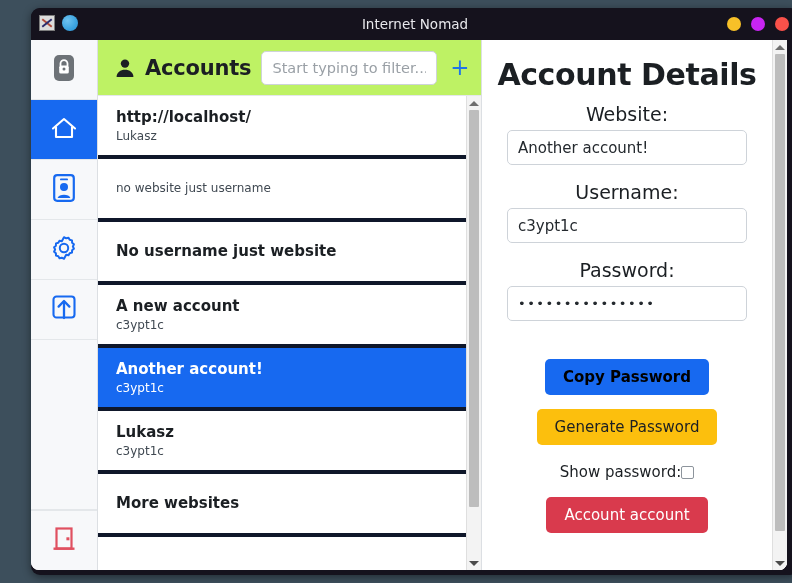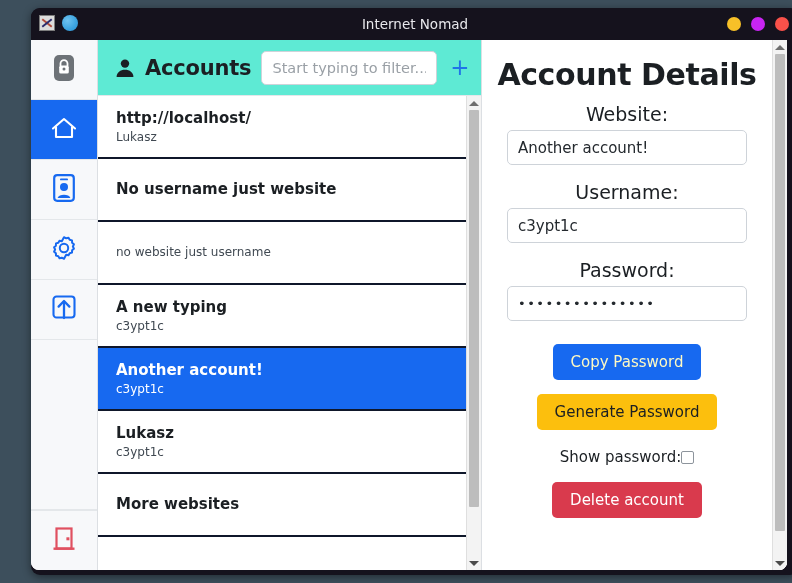--- a/index.html
+++ b/index.html
@@ -110,21 +110,21 @@
     border-right: 1px solid #dcdfe3;
     background: #fff;
     position: relative;
   }
   .list-header {
     height: 56px;
     display: flex;
     align-items: center;
     padding: 0 8px 0 17px;
     gap: 10px;
-    background: #5eead4;
+    background: #bef264;
     border-bottom: 1px solid #e4e7ea;
     flex: 0 0 auto;
   }
   .hdr-person { width: 20px; height: 20px; flex: 0 0 auto; }
   .hdr-title {
     font-size: 21px;
     font-weight: bold;
     color: #1b1f23;
     letter-spacing: -0.2px;
     white-space: nowrap;
@@ -163,21 +163,21 @@
     flex: 1 1 auto;
     overflow: hidden;
     background: #fff;
   }
   .acct-row {
     height: 63px;
     padding: 0 0 0 18px;
     display: flex;
     flex-direction: column;
     justify-content: center;
-    border-bottom: 2px solid #0f172a;
+    border-bottom: 4px solid #0f172a;
     cursor: pointer;
   }
   .acct-row.selected { background: #1769f0; }
   .acct-site {
     font-size: 15px;
     font-weight: bold;
     color: #1b1f23;
     line-height: 1.35;
   }
   .acct-user {
@@ -263,23 +263,24 @@
     border-radius: 5px;
     font-size: 15px;
     cursor: pointer;
     font-family: "DejaVu Sans", "Liberation Sans", sans-serif;
     padding: 0 18px;
     height: 36px;
     line-height: 36px;
   }
   .btn-copy {
     background: #1769f0;
-    color: #fef9c3;
-    margin-top: 7px;
+    color: #000000;
+    margin-top: 22px;
     margin-bottom: 14px;
+    font-weight: bold;
   }
   .btn-generate {
     background: #fcbf0d;
     color: #1b1f23;
     margin-bottom: 18px;
   }
   .showpw-row {
     display: flex;
     align-items: center;
     gap: 0;
@@ -399,29 +400,29 @@
 
       <div class="list-scrollwrap">
         <div class="acct-list">
 
           <div class="acct-row">
             <span class="acct-site">http://localhost/</span>
             <span class="acct-user">Lukasz</span>
           </div>
 
           <div class="acct-row">
+            <span class="acct-user">no website just username</span>
+          </div>
+
+          <div class="acct-row">
             <span class="acct-site">No username just website</span>
           </div>
 
           <div class="acct-row">
-            <span class="acct-user">no website just username</span>
-          </div>
-
-          <div class="acct-row">
-            <span class="acct-site">A new typing</span>
+            <span class="acct-site">A new account</span>
             <span class="acct-user">c3ypt1c</span>
           </div>
 
           <div class="acct-row selected">
             <span class="acct-site">Another account!</span>
             <span class="acct-user">c3ypt1c</span>
           </div>
 
           <div class="acct-row">
             <span class="acct-site">Lukasz</span>
@@ -463,21 +464,21 @@
         <input class="field-input pw" type="text" value="•••••••••••••••" style="">
 
         <button class="btn btn-copy">Copy Password</button>
         <button class="btn btn-generate">Generate Password</button>
 
         <div class="showpw-row">
           <span class="showpw-label">Show password:</span>
           <span class="showpw-box"></span>
         </div>
 
-        <button class="btn btn-delete">Delete account</button>
+        <button class="btn btn-delete">Account account</button>
       </div>
 
       <div class="sbar">
         <div class="sbar-arrow">
             <span class="tri up"></span>
           </div>
         <div class="sbar-track">
           <div class="sbar-thumb" style="top:0; height:95%;"></div>
         </div>
         <div class="sbar-arrow">

